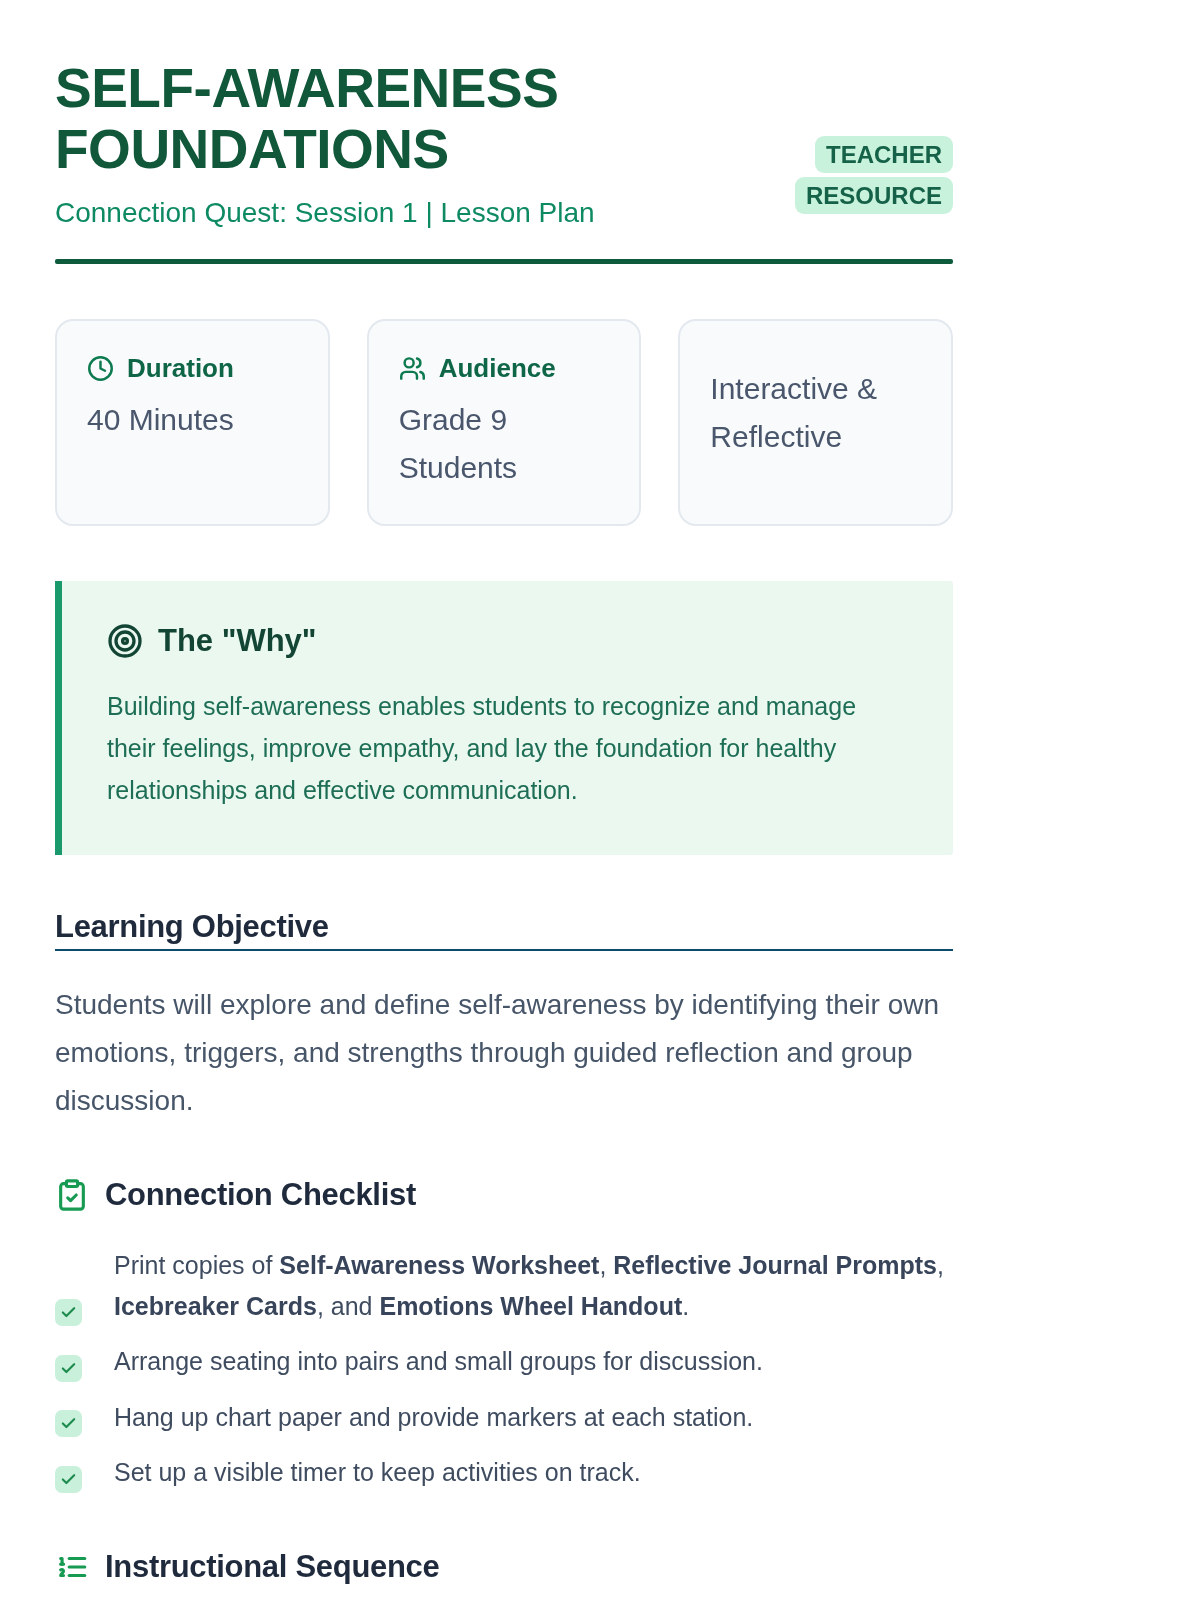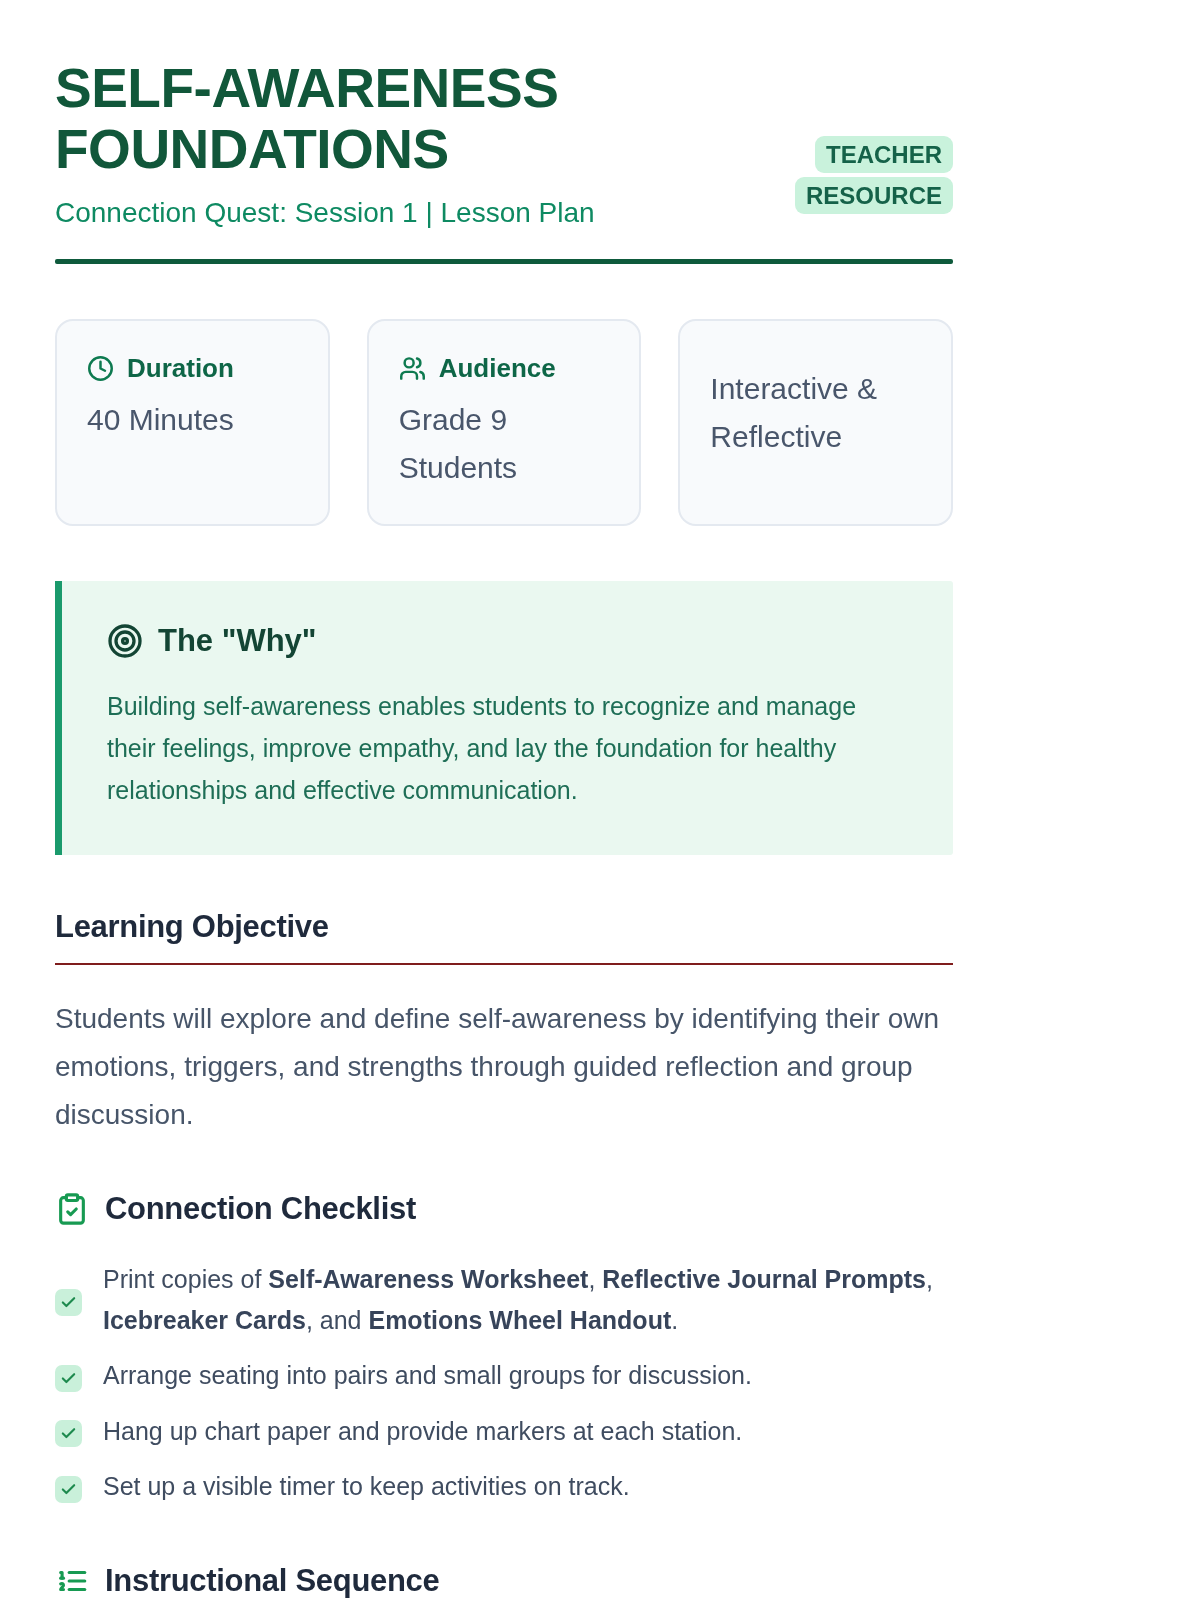--- a/index.html
+++ b/index.html
@@ -86,31 +86,31 @@
   }
   .why-head{display:flex;align-items:center;gap:15px;}
   .why-head .icon{width:36px;height:36px;color:var(--why-title);display:inline-flex;}
   .why-head .icon svg{width:100%;height:100%;}
   .why-title{color:var(--why-title);font-size:31px;font-weight:700;}
   .why-body{margin-top:26px;color:var(--why-text);font-size:25px;line-height:1.68;max-width:965px;}
 
   
   .section-heading{color:var(--heading-navy);font-size:31px;font-weight:700;letter-spacing:-0.3px;}
   .lo-section{margin-top:54px;}
-  .lo-heading{padding-bottom:18px;border-bottom:2px solid #7f1d1d;}
+  .lo-heading{padding-bottom:4px;border-bottom:2px solid #0c4a6e;}
   .lo-body{margin-top:30px;color:var(--body-slate);font-size:28px;line-height:1.72;max-width:1060px;}
 
   .icon-heading{display:flex;align-items:center;gap:16px;}
   .icon-heading .icon{width:34px;height:34px;color:var(--icon-green);display:inline-flex;flex-shrink:0;}
   .icon-heading .icon svg{width:100%;height:100%;}
 
   
   .prep-section{margin-top:52px;}
   .checklist{margin-top:32px;list-style:none;}
-  .check-item{display:flex;align-items:center;gap:21px;margin-bottom:15px;}
+  .check-item{display:flex;align-items:flex-end;gap:32px;margin-bottom:15px;}
   .check-box{
     width:27px;height:27px;flex-shrink:0;
     background:var(--check-bg);
     border-radius:7px;
     display:flex;align-items:center;justify-content:center;
     margin-top:5px;
     color:var(--check-mark);
   }
   .check-box svg{width:17px;height:17px;}
   .check-text{color:#3f4c60;font-size:25px;line-height:1.62;max-width:980px;}

